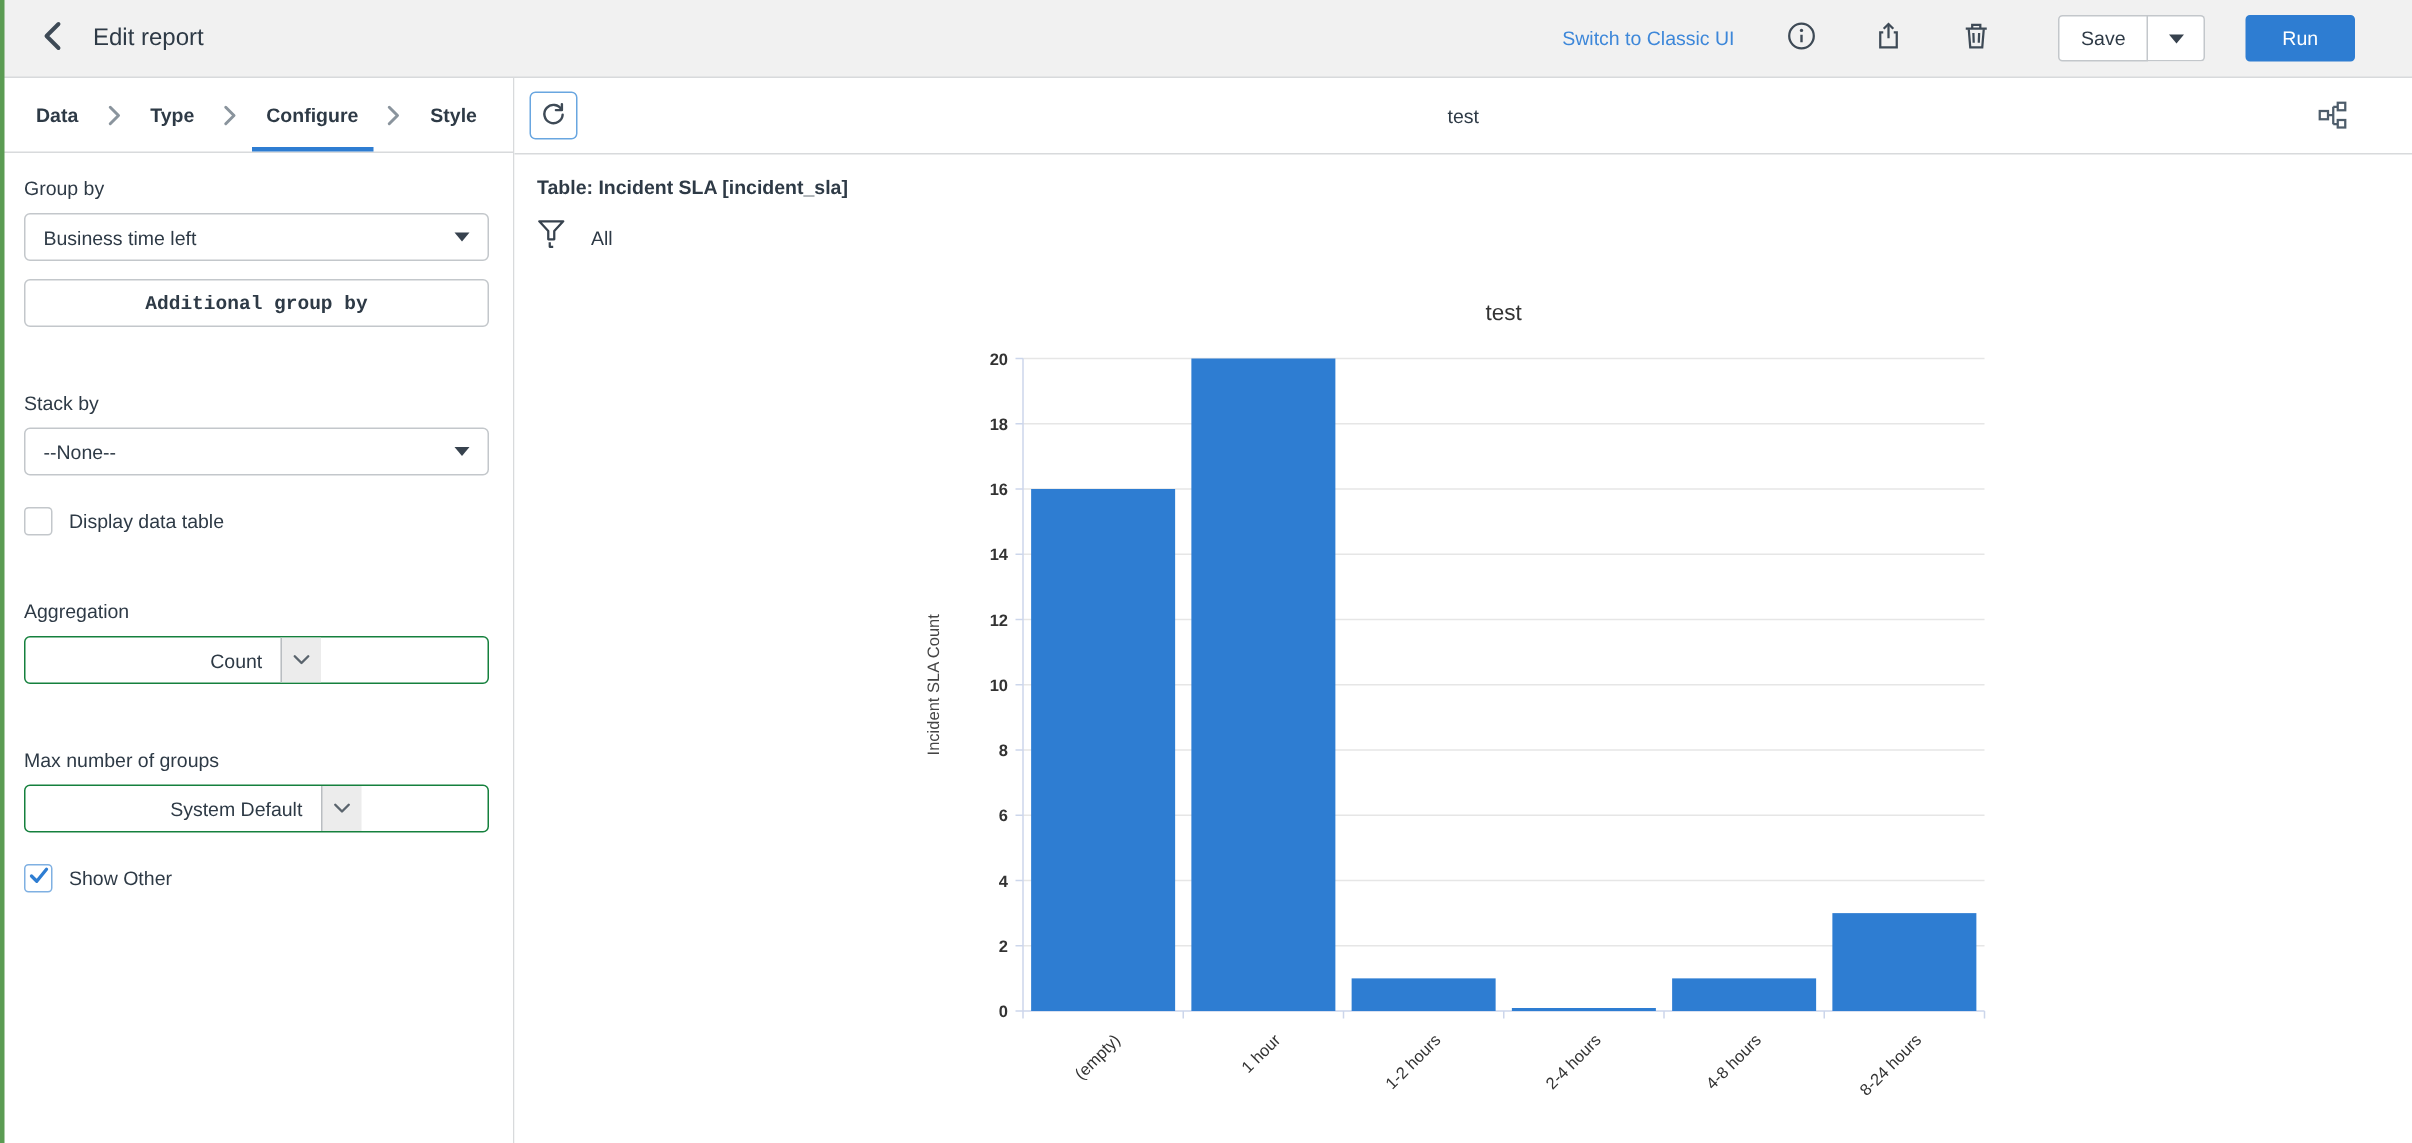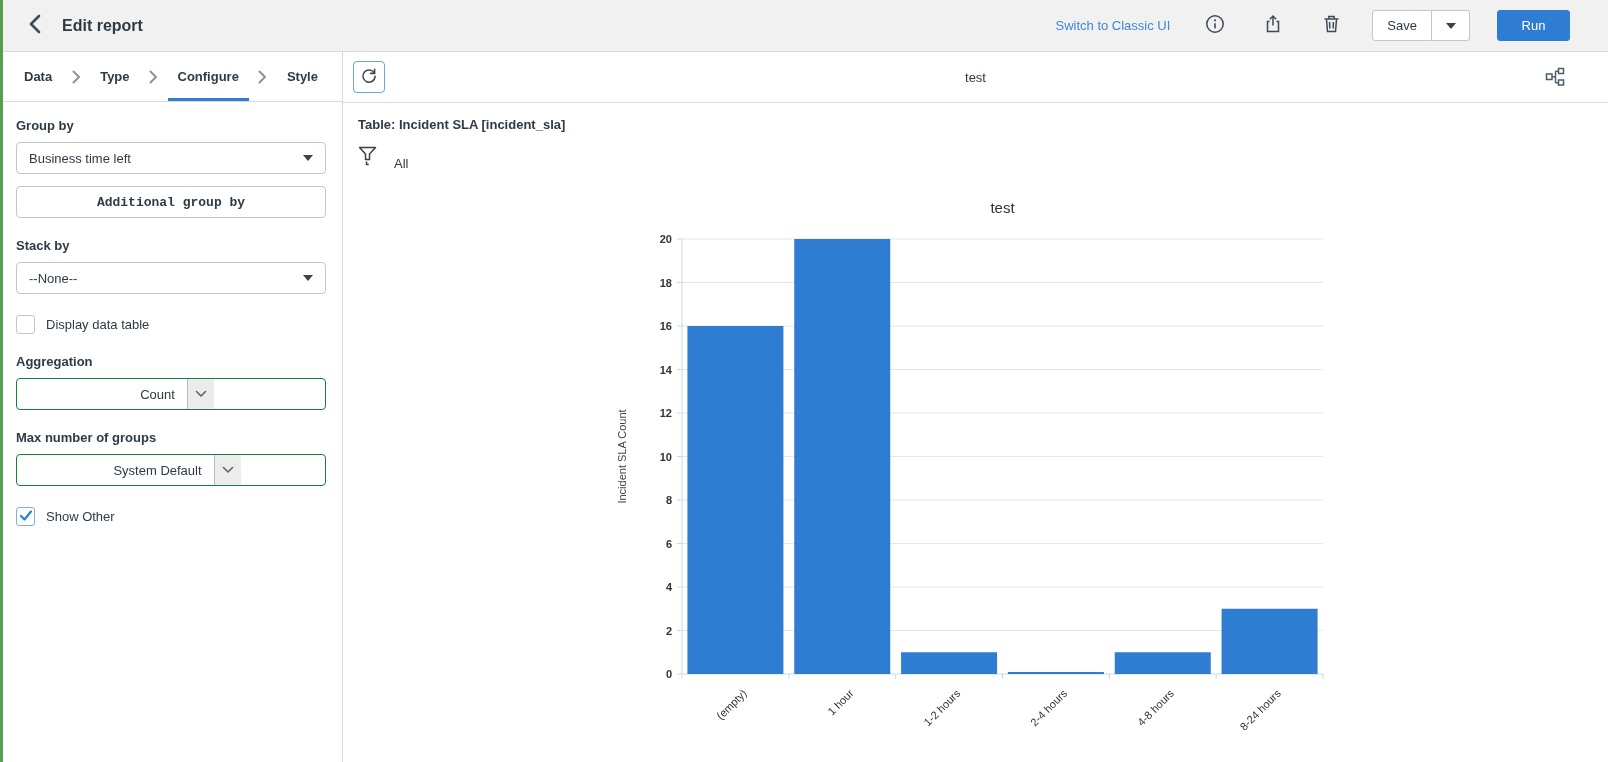--- a/index.html
+++ b/index.html
@@ -8,26 +8,26 @@
   }
   *{box-sizing:border-box;margin:0;padding:0}
   html,body{width:1608px;height:762px;overflow:hidden;background:#fff;
     font-family:"Liberation Sans",sans-serif;color:var(--text);}
   .green-strip{position:absolute;left:0;top:0;width:3px;height:762px;background:var(--green);z-index:50}
 
   
   .topbar{position:absolute;left:0;top:0;width:1608px;height:52px;background:var(--topbar-bg);
     border-bottom:1px solid var(--divider);display:flex;align-items:center;padding:0 38px 0 22px;}
   .back-btn{width:26px;height:26px;display:flex;align-items:center;justify-content:center;cursor:pointer;background:none;border:none}
-  .topbar-title{font-size:16px;font-weight:700;margin-left:14px}
+  .topbar-title{font-size:16px;font-weight:400;margin-left:14px}
   .topbar-spacer{flex:1}
   .classic-link{color:var(--link);font-size:13px;text-decoration:none;margin-right:28px}
   .icon-btn{width:34px;height:34px;display:flex;align-items:center;justify-content:center;
     background:none;border:none;cursor:pointer;margin-right:24px}
-  .split-btn{display:flex;margin-left:0;height:31px}
+  .split-btn{display:flex;margin-left:14px;height:31px}
   .split-btn .main{min-width:56px;padding:0 14px;background:#fff;border:1px solid var(--border);
     border-radius:3px 0 0 3px;font-size:13px;color:var(--text);cursor:pointer;font-family:inherit}
   .split-btn .caret{width:38px;background:#fff;border:1px solid var(--border);border-left:none;
     border-radius:0 3px 3px 0;cursor:pointer;display:flex;align-items:center;justify-content:center}
   .tri-down{width:0;height:0;border-left:5px solid transparent;border-right:5px solid transparent;
     border-top:6px solid #37424e}
   .run-btn{margin-left:27px;height:31px;min-width:73px;background:var(--accent);color:#fff;
     border:1px solid var(--accent);border-radius:3px;font-size:13px;cursor:pointer;font-family:inherit;padding:0 18px}
 
   
@@ -36,22 +36,22 @@
   .main{flex:1;height:100%;background:#fff;position:relative}
 
   
   .tab-row{height:50px;border-bottom:1px solid var(--divider);display:flex;align-items:center;
     padding:0 14px;justify-content:space-between}
   .tab{font-size:13px;font-weight:700;color:var(--text);cursor:pointer;position:relative;
     height:100%;display:flex;align-items:center;padding:0 10px}
   .tab.active::after{content:"";position:absolute;left:0;right:0;bottom:0;height:3px;background:var(--accent)}
   .tab-sep{display:flex;align-items:center}
   .side-content{padding:16px 16px}
-  .field-label{font-size:13px;font-weight:700;margin:0 0 9px 0}
-  .sec{margin-top:20px}
+  .field-label{font-size:13px;font-weight:400;margin:0 0 9px 0}
+  .sec{margin-top:43px}
   .dropdown{height:32px;border:1px solid var(--border);border-radius:4px;display:flex;align-items:center;
     justify-content:space-between;padding:0 12px;font-size:13px;cursor:pointer;background:#fff}
   .ghost-btn{width:100%;height:32px;margin-top:12px;background:#fff;border:1px solid var(--border);
     border-radius:4px;font-size:13px;font-weight:700;color:var(--text);cursor:pointer;font-family:Liberation Mono, monospace}
   .check-row{display:flex;align-items:center;gap:11px;margin-top:21px}
   .checkbox{width:19px;height:19px;border:1px solid var(--border);border-radius:3px;background:#fff;
     cursor:pointer;display:flex;align-items:center;justify-content:center;flex:none}
   .checkbox.checked{border-color:#7fb0e2}
   .check-label{font-size:13px}
   .select{height:32px;border:1px solid #15803d;border-radius:4px;display:flex;align-items:stretch;
@@ -63,21 +63,21 @@
   
   .main-toolbar{height:51px;border-bottom:1px solid var(--divider);position:relative}
   .refresh-btn{position:absolute;left:10px;top:9px;width:32px;height:32px;background:#fff;
     border:1px solid #69a6e0;border-radius:4px;cursor:pointer;display:flex;align-items:center;justify-content:center}
   .main-header-title{position:absolute;left:0;right:0;top:0;height:51px;display:flex;
     align-items:center;justify-content:center;font-size:13px;pointer-events:none}
   .hier-btn{position:absolute;right:40px;top:13px;width:26px;height:26px;background:none;border:none;
     cursor:pointer;display:flex;align-items:center;justify-content:center}
   .main-content{position:relative;height:658px}
   .table-label{position:absolute;left:15px;top:14px;font-size:13px;font-weight:700}
-  .filter-row{position:absolute;left:15px;top:42px;display:flex;align-items:flex-end;gap:17px;cursor:pointer}
+  .filter-row{position:absolute;left:15px;top:42px;display:flex;align-items:center;gap:17px;cursor:pointer}
   .filter-label{font-size:13px}
   .chart-wrap{position:absolute;left:271px;top:86px;width:715px;height:550px}
   .ytick{font-family:"Liberation Sans",sans-serif;font-size:11px;font-weight:700;fill:#333}
   .xtick{font-family:"Liberation Sans",sans-serif;font-size:11px;fill:#333}
   .ctitle{font-family:"Liberation Sans",sans-serif;font-size:15px;fill:#333}
   .ylabel{font-family:"Liberation Sans",sans-serif;font-size:11px;fill:#444}
 </style>
 </head>
 <body>
 

